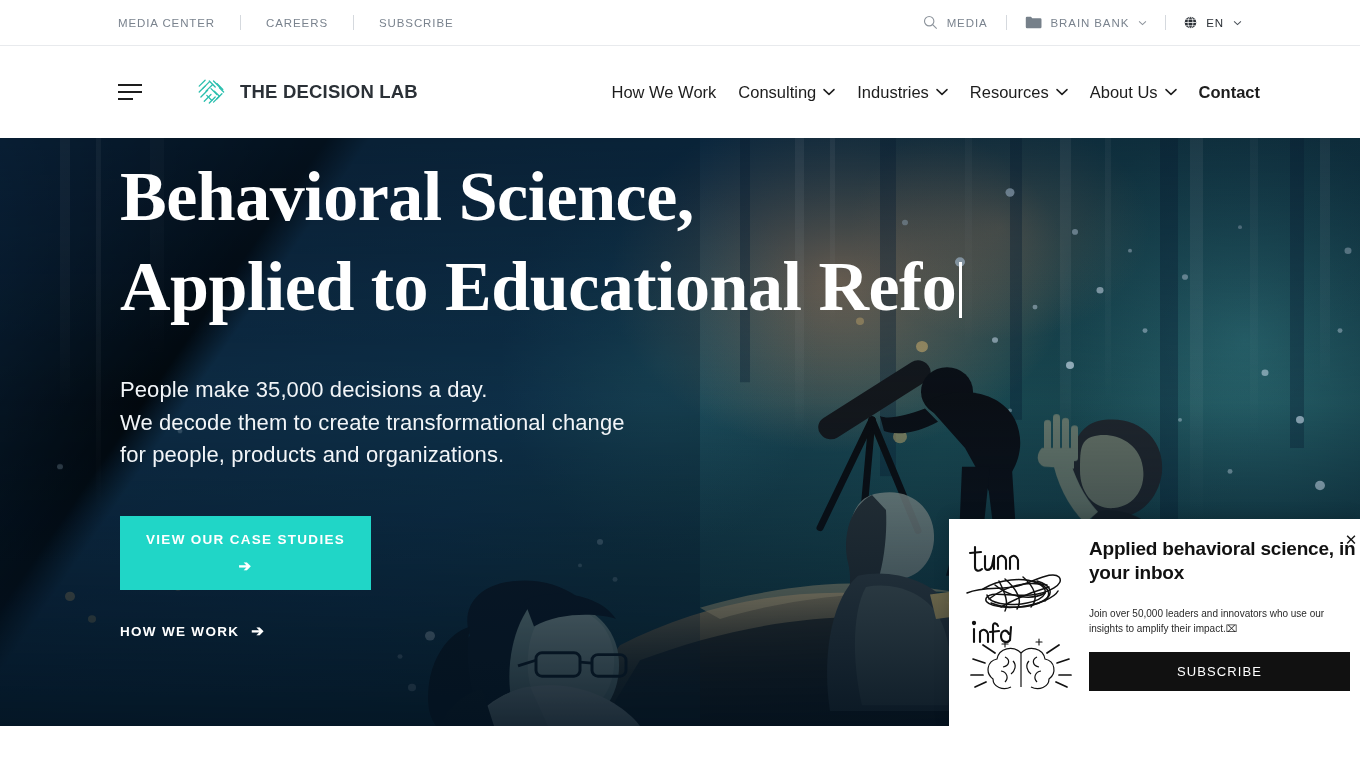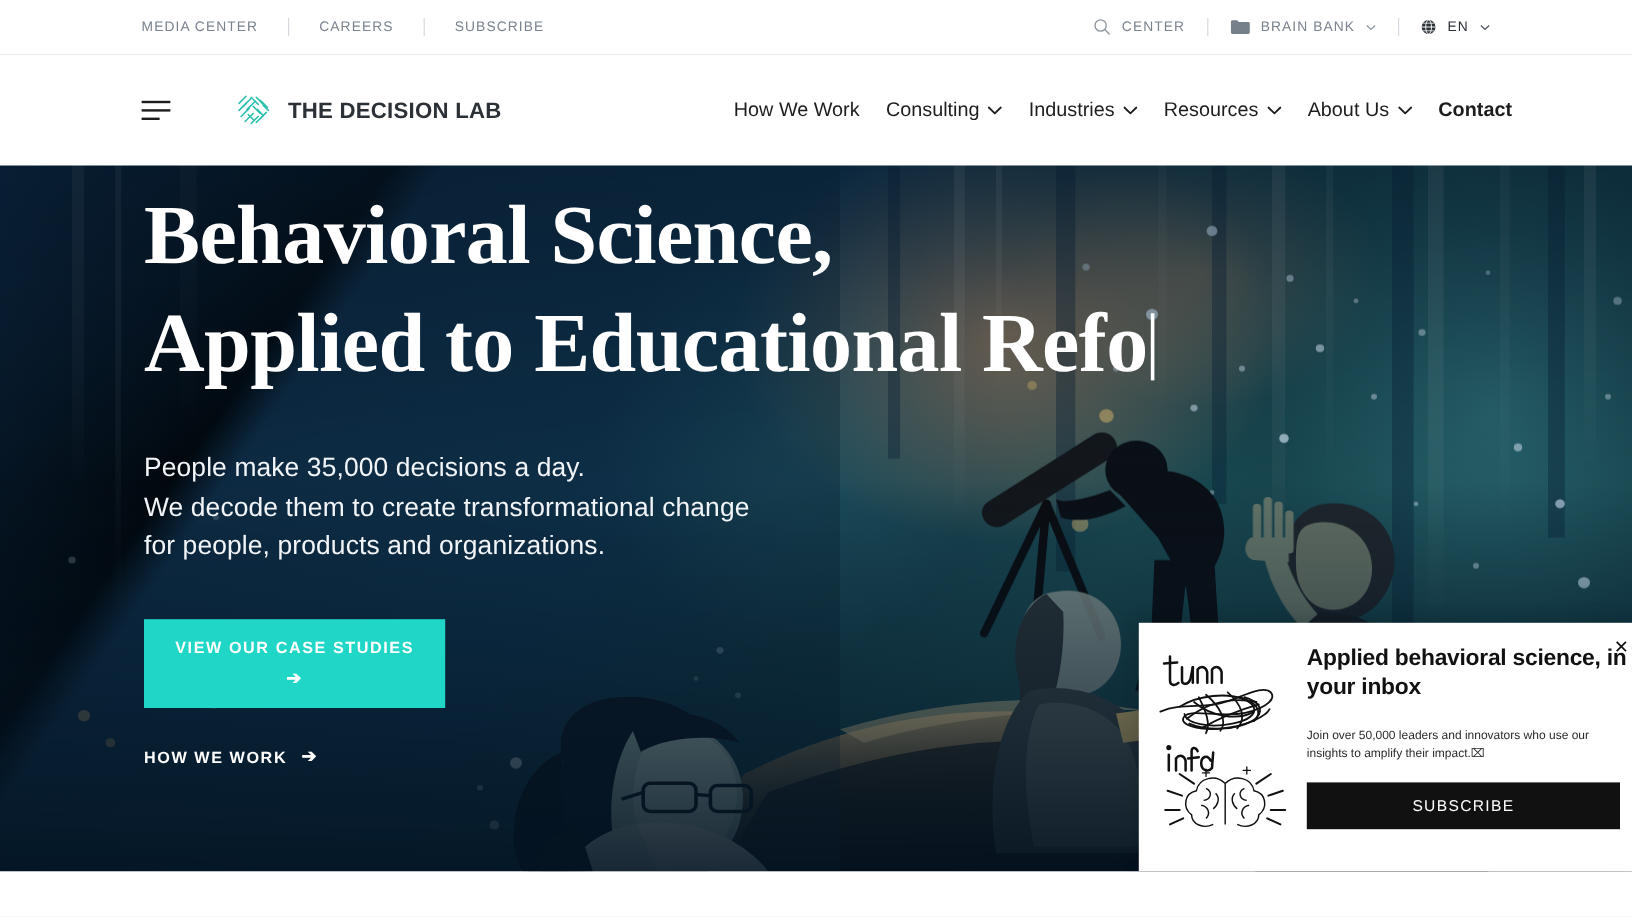--- a/index.html
+++ b/index.html
@@ -290,21 +290,21 @@
     <div class="util-sep"></div>
     <a class="util-link">SUBSCRIBE</a>
   </div>
 
   <div class="topbar-right">
     <div class="util-item">
       <svg class="icon-search" viewBox="0 0 16 16">
         <circle cx="6.6" cy="6.6" r="5" fill="none" stroke="#8d949c" stroke-width="1.2"></circle>
         <line x1="10.3" y1="10.3" x2="14.6" y2="14.6" stroke="#8d949c" stroke-width="1.2"></line>
       </svg>
-      <span class="util-link">CENTER</span>
+      <span class="util-link">MEDIA</span>
     </div>
 
     <div class="util-sep tight"></div>
 
     <div class="util-item">
       <svg class="icon-folder" viewBox="0 0 18 14">
         <path d="M0.7 2.2a1.3 1.3 0 0 1 1.3-1.3h4.2l1.5 1.6h8.6a1.3 1.3 0 0 1 1.3 1.3v8.1a1.3 1.3 0 0 1-1.3 1.3H2a1.3 1.3 0 0 1-1.3-1.3z" fill="#76808a"></path>
       </svg>
       <span class="util-link">BRAIN BANK</span>
       <svg class="caret" viewBox="0 0 10 7">

